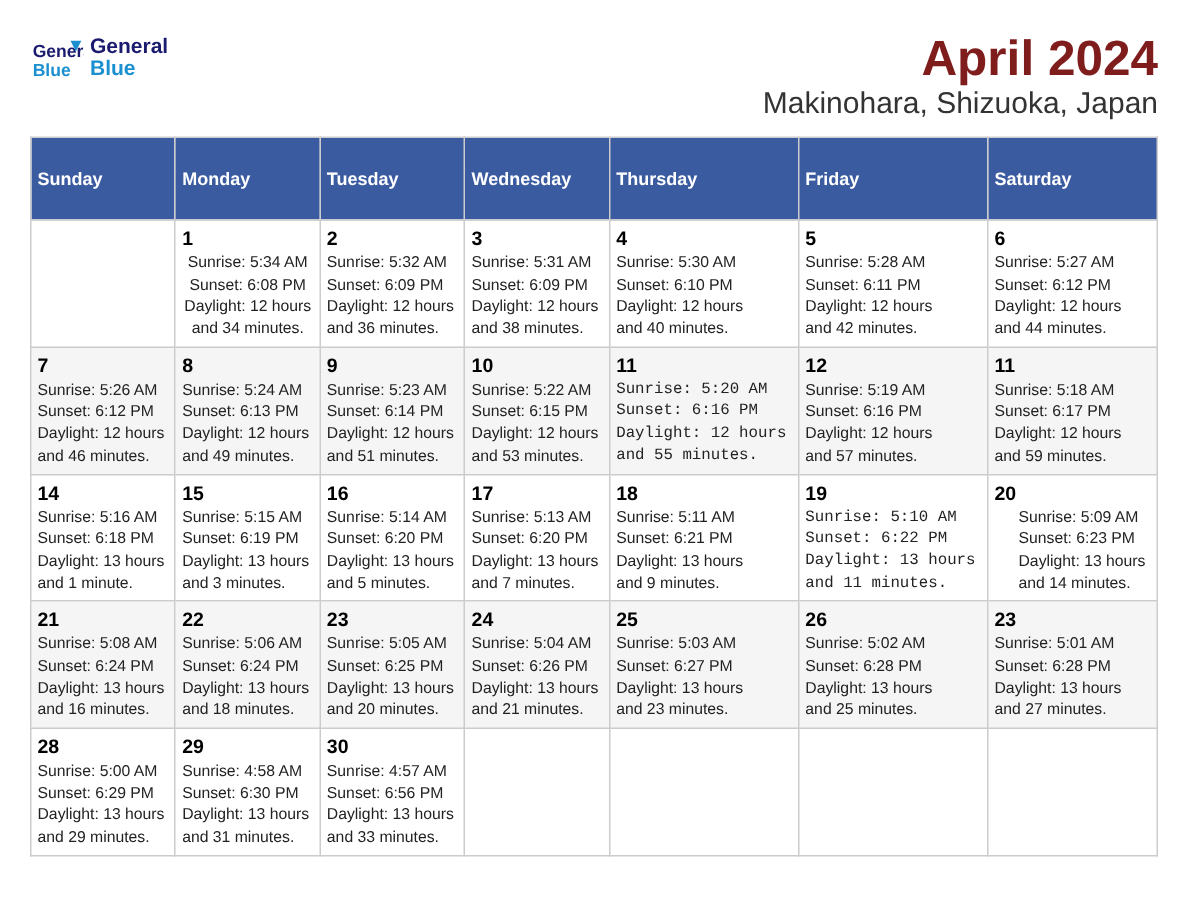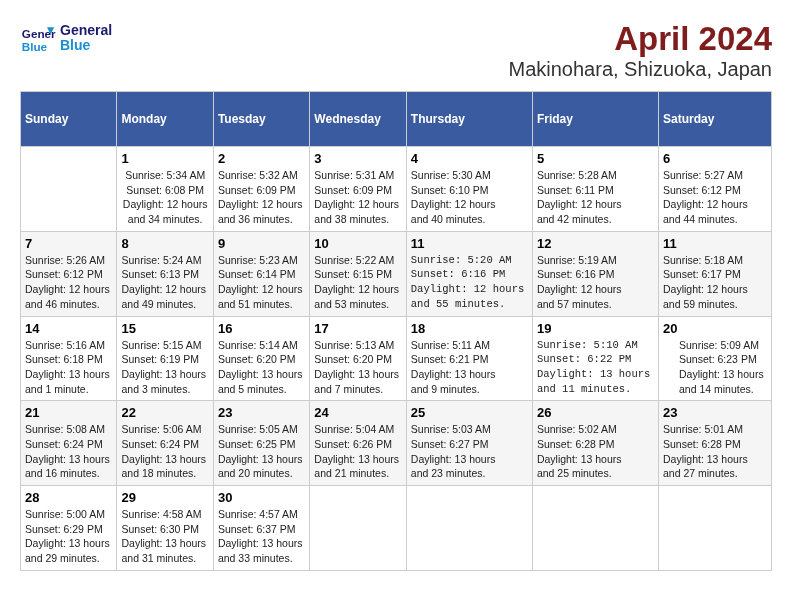--- a/index.html
+++ b/index.html
@@ -320,21 +320,21 @@
         <td>
           <span class="day-number">29</span>
           <div class="day-info" style="white-space: pre-line;">Sunrise: 4:58 AM
 Sunset: 6:30 PM
 Daylight: 13 hours
 and 31 minutes.</div>
         </td>
         <td>
           <span class="day-number">30</span>
           <div class="day-info" style="white-space: pre-line;">Sunrise: 4:57 AM
-Sunset: 6:37 PM
+Sunset: 6:56 PM
 Daylight: 13 hours
 and 33 minutes.</div>
         </td>
         <td class="empty-cell"></td>
         <td class="empty-cell"></td>
         <td class="empty-cell"></td>
         <td class="empty-cell"></td>
       </tr>
     </tbody>
 </table>

